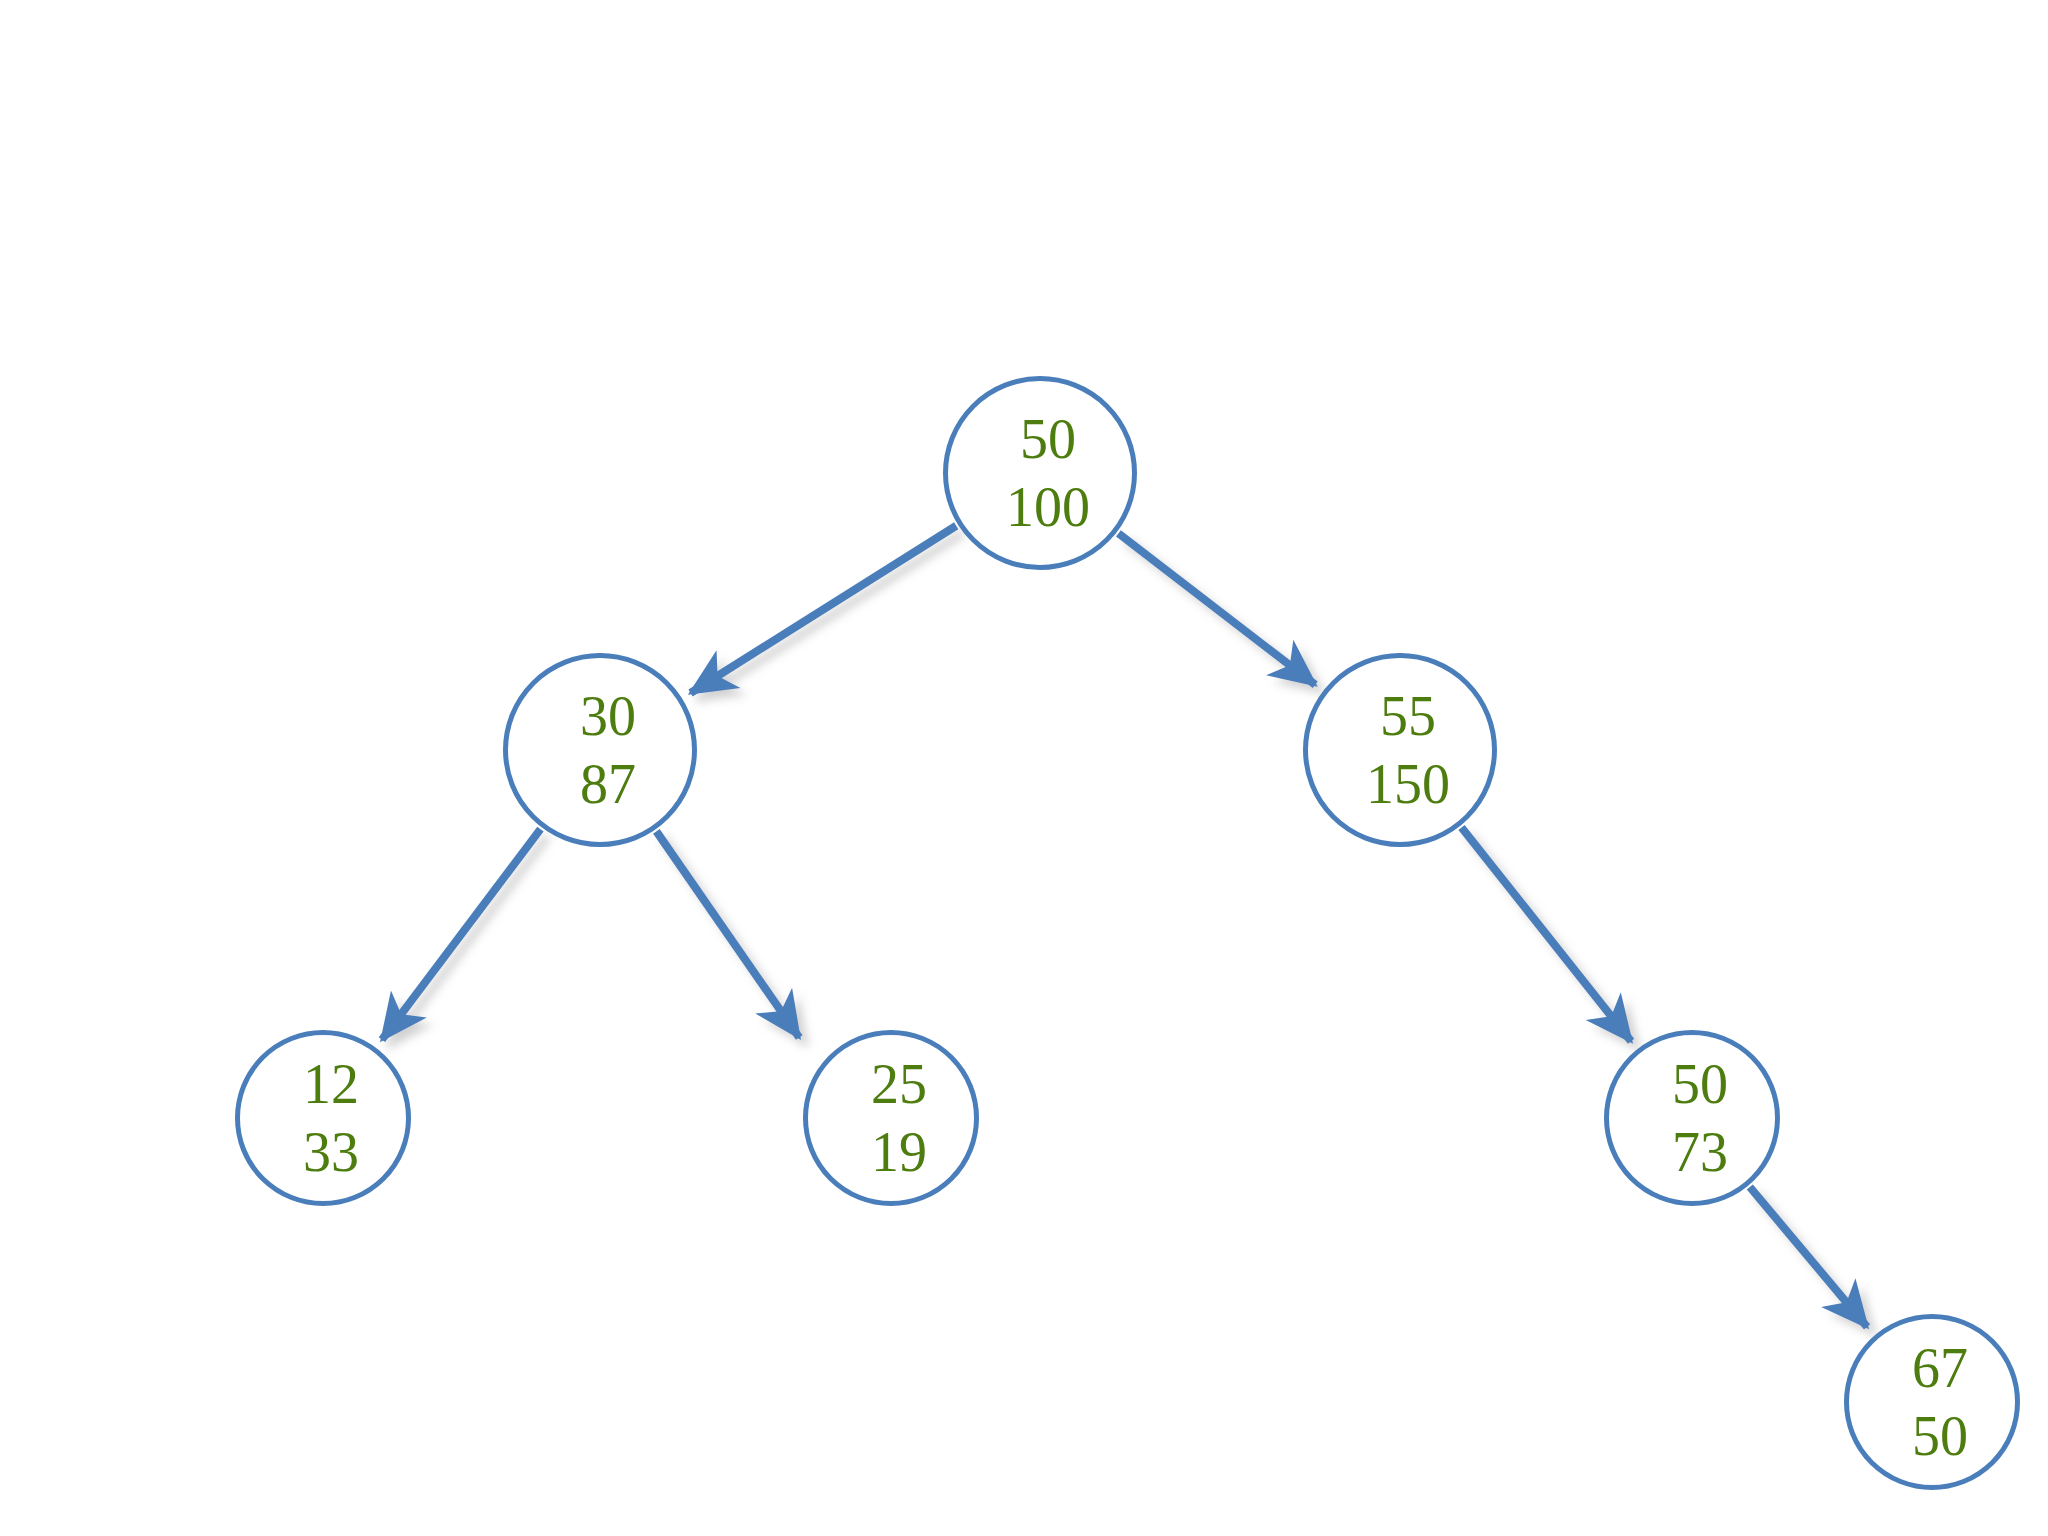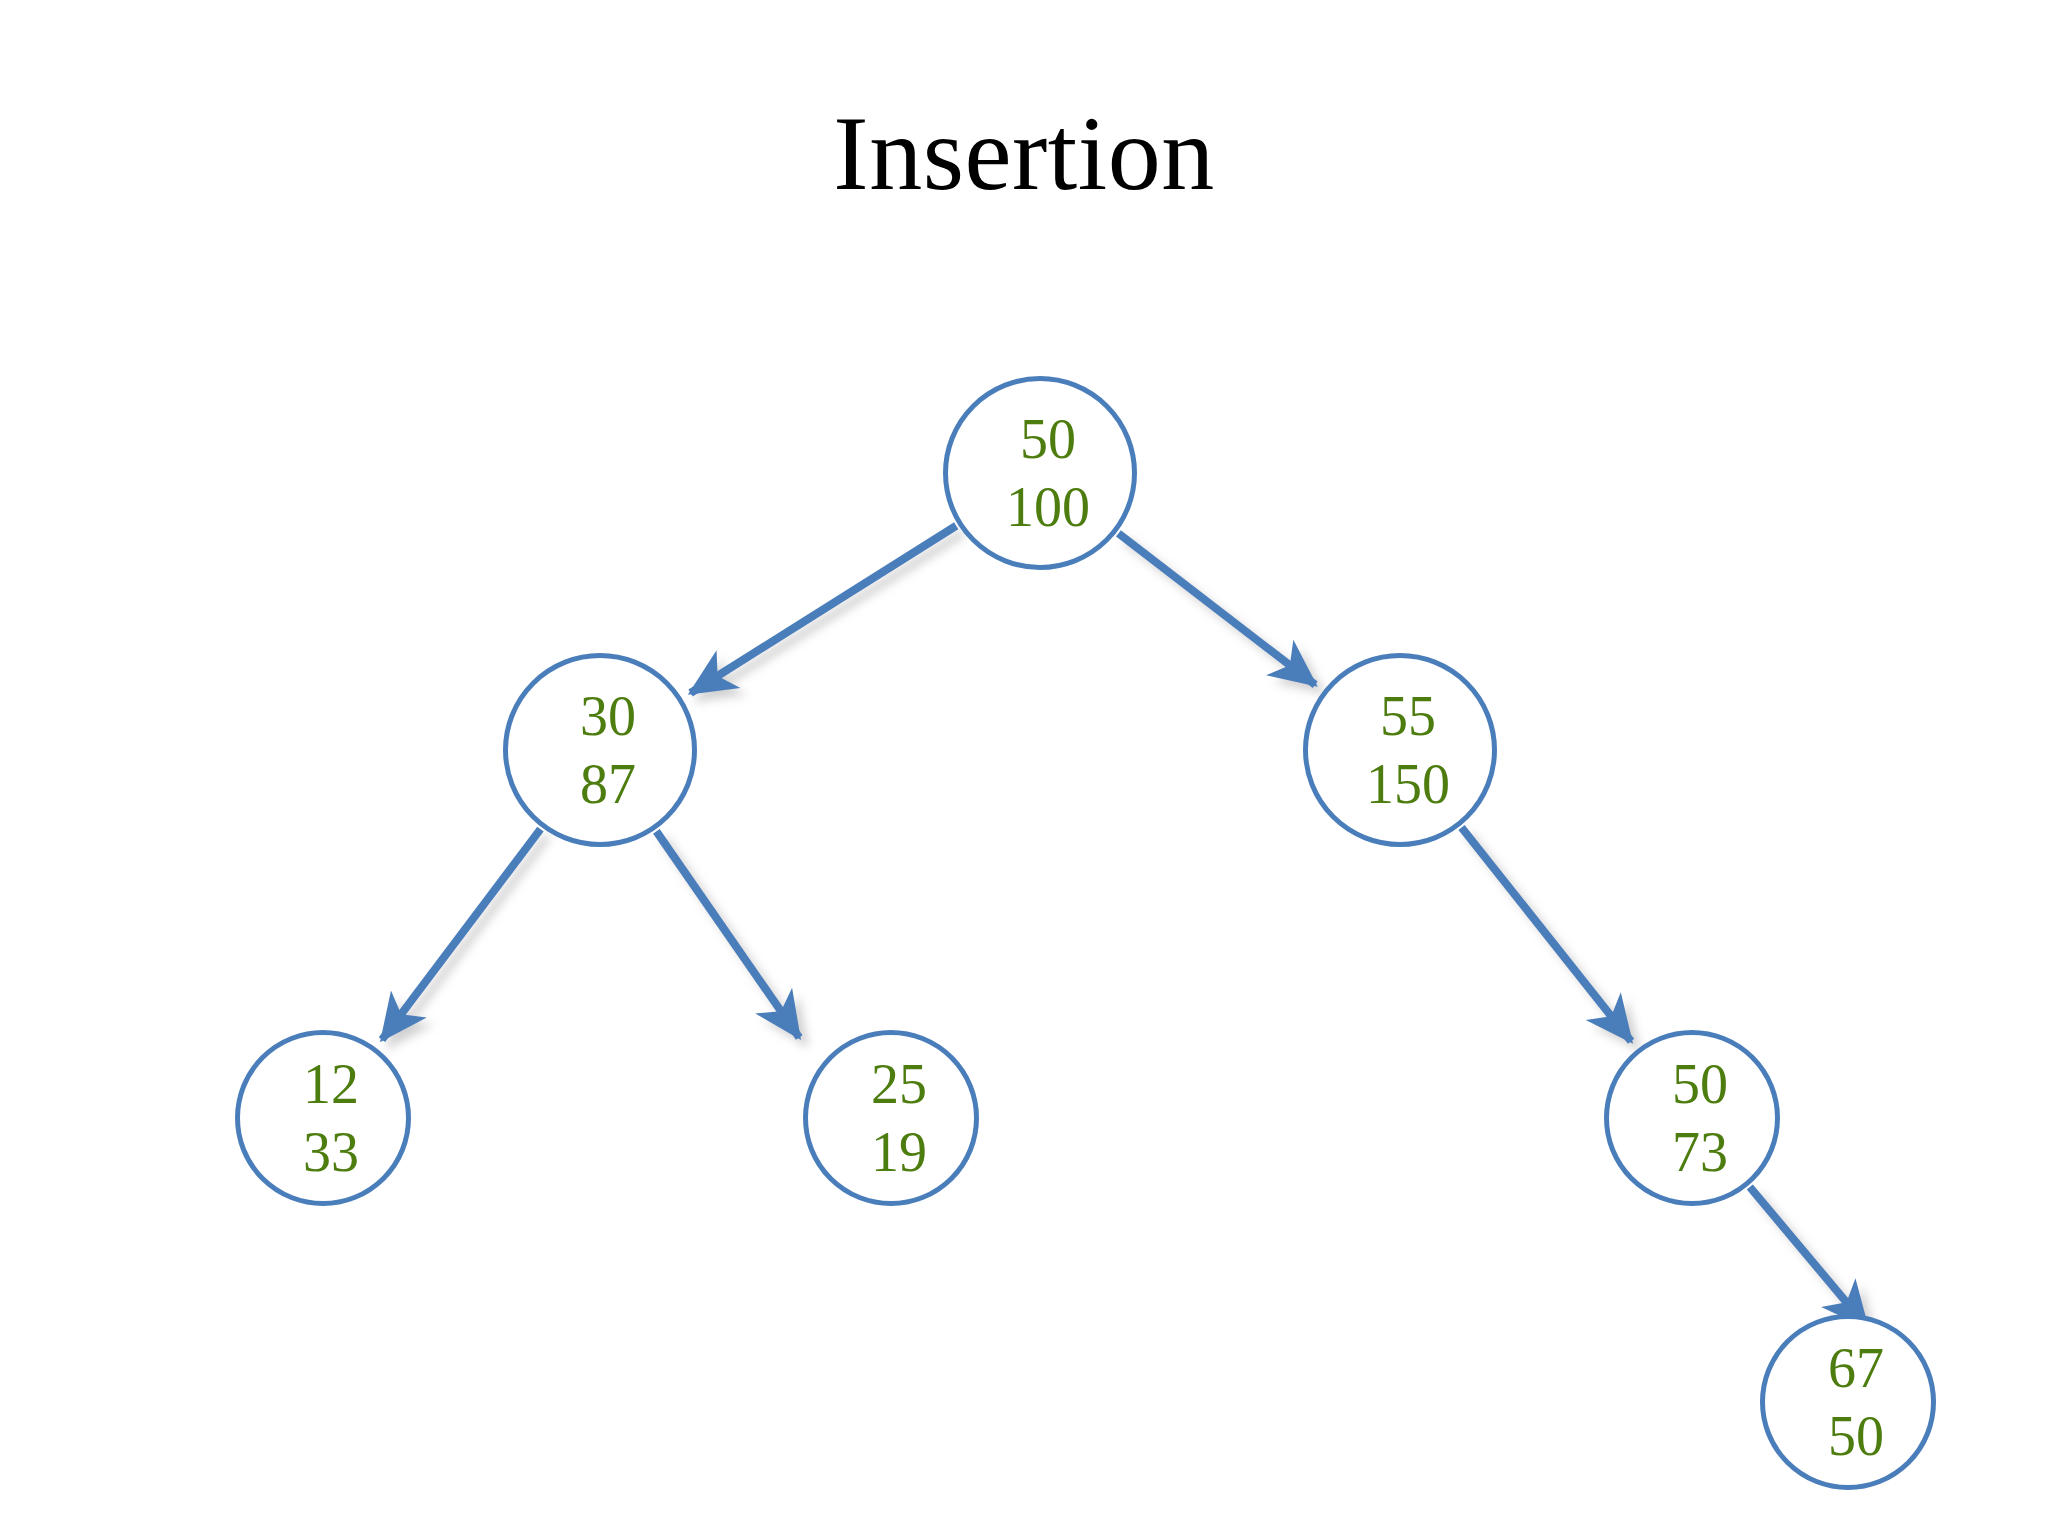--- a/index.html
+++ b/index.html
@@ -68,21 +68,20 @@
     align-items: center;
     justify-content: center;
     transform: translateX(8px);
   }
 </style>
 </head>
 <body>
 
 <div id="slide">
 
-  <div id="title">Insertion</div>
 
   <svg id="edges" viewBox="0 0 2048 1536" xmlns="http://www.w3.org/2000/svg">
     <defs>
       <marker id="arrowhead" markerWidth="7" markerHeight="7" refX="5.6" refY="3" orient="auto" markerUnits="strokeWidth">
         <path d="M0,0.2 L6,3 L0,5.8 L1.6,3 Z" fill="#4A7EBB"></path>
       </marker>
       <filter id="edgeshadow" x="-30%" y="-30%" width="180%" height="180%">
         <feDropShadow dx="7" dy="7" stdDeviation="5" flood-color="#9a9a9a" flood-opacity="0.45"></feDropShadow>
       </filter>
     </defs>
@@ -126,21 +125,21 @@
           <div class="val top">25</div>
           <div class="val bottom">19</div>
         </div>
       </div>
       <div class="node" style="left: 1604px; top: 1030px; width: 176px; height: 176px; border-color: rgb(74, 126, 187);">
         <div class="inner">
           <div class="val top">50</div>
           <div class="val bottom">73</div>
         </div>
       </div>
-      <div class="node" style="left: 1760px; top: 1314px; width: 176px; height: 176px; border-color: rgb(74, 126, 187);">
+      <div class="node" style="left: 1844px; top: 1314px; width: 176px; height: 176px; border-color: rgb(74, 126, 187);">
         <div class="inner">
           <div class="val top">67</div>
           <div class="val bottom">50</div>
         </div>
       </div>
     </div>
 
 </div>
 
 </body></html>

